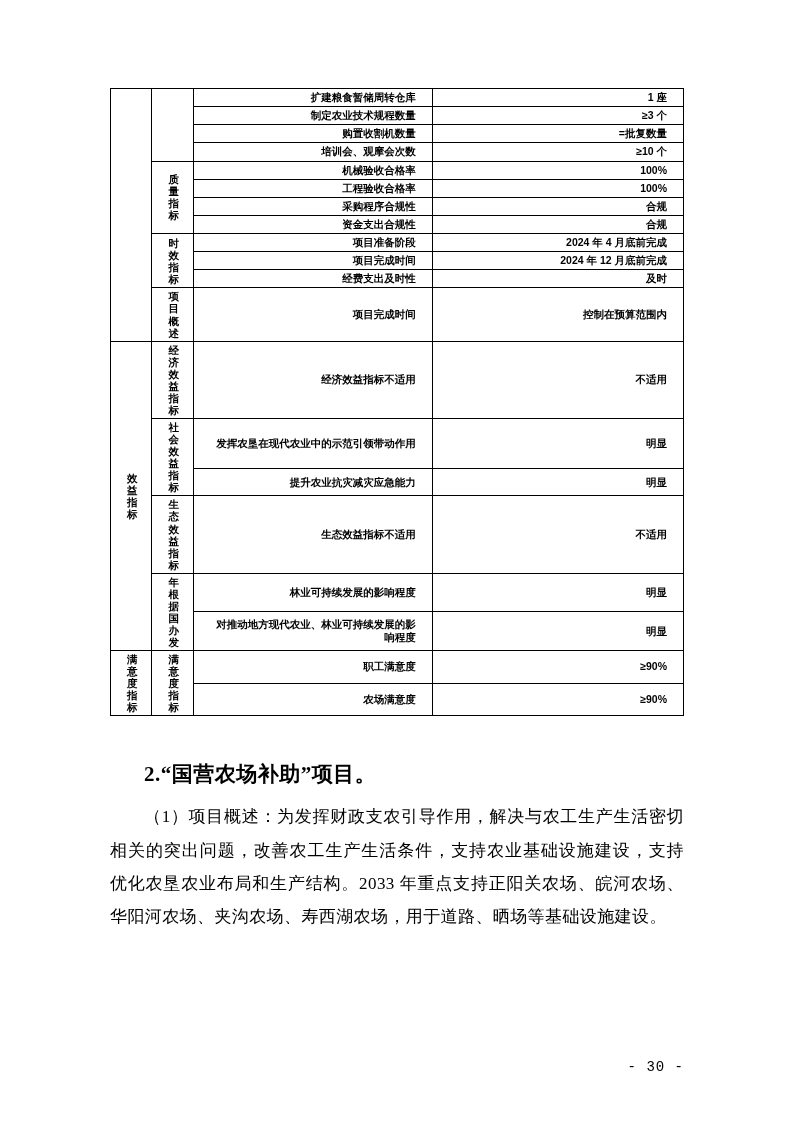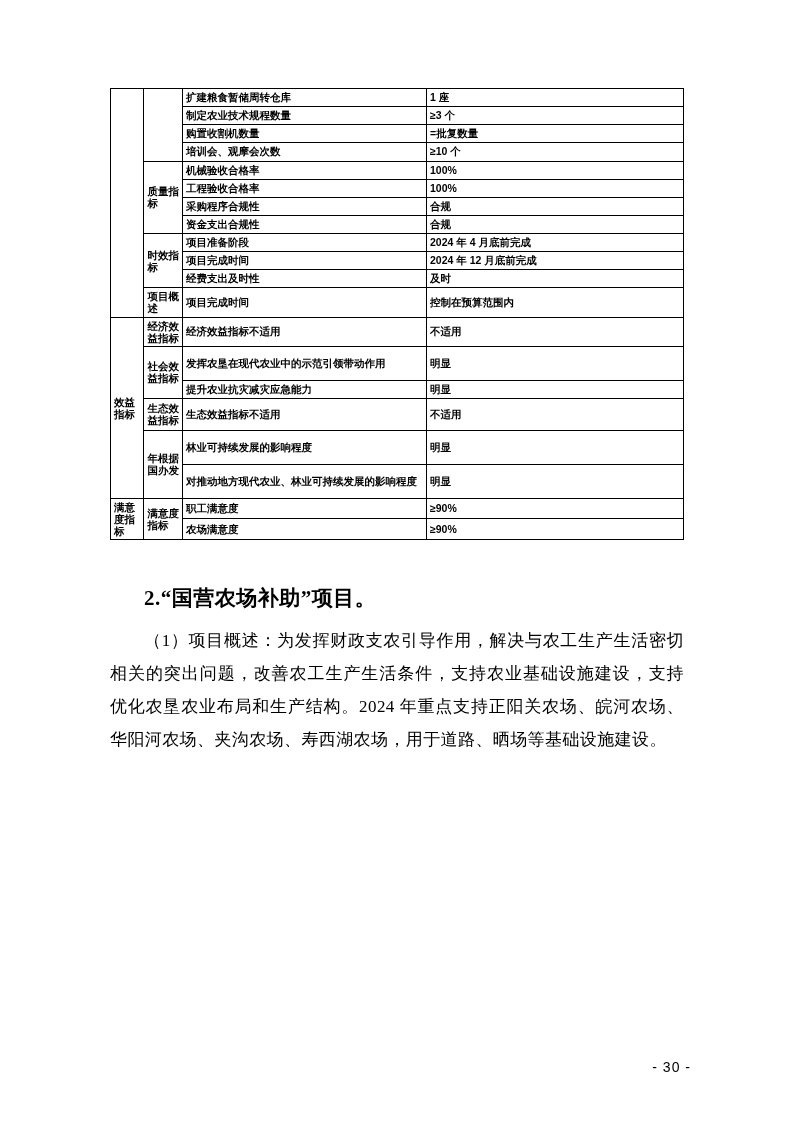--- a/index.html
+++ b/index.html
@@ -27,23 +27,23 @@
   table.kpi {
     border-collapse: collapse;
     width: 574px;
     table-layout: fixed;
     margin: 0 0 0 0;
   }
   table.kpi td {
     border: 1px solid #000000;
     font-size: 10.5px;
     line-height: 1.25;
-    text-align: left;
+    text-align: right;
     vertical-align: middle;
-    padding: 2px 3px;
+    padding: 2px 16px;
     font-family: "Liberation Sans", "DejaVu Sans", sans-serif;
     font-weight: bold;
     height: 14px;
     box-sizing: border-box;
   }
   td.vcat {
     width: 26px;
     font-size: 10.5px;
     letter-spacing: 0px;
     padding: 1px;
@@ -69,23 +69,23 @@
     font-family: "Liberation Serif", "DejaVu Serif", serif;
     font-size: 17px;
     line-height: 1.95;
     margin: 0 0 0 0;
     text-indent: 34px;
     text-align: justify;
     letter-spacing: 0.4px;
   }
   .pagenum {
     position: absolute;
-    right: 103px;
+    right: 110px;
     bottom: 48px;
-    font-family: Liberation Sans, sans-serif;
+    font-family: Liberation Mono, monospace;
     font-size: 14px;
     letter-spacing: 1px;
   }
 </style>
 </head>
 <body>
 
 <div class="page">
 
   <table class="kpi">
@@ -207,17 +207,17 @@
       <tr>
         <td class="name">农场满意度</td>
         <td class="val">≥90%</td>
       </tr>
 
     </tbody>
   </table>
 
   <div class="section-title">2.“国营农场补助”项目。</div>
 
-  <p class="para">（1）项目概述：为发挥财政支农引导作用，解决与农工生产生活密切相关的突出问题，改善农工生产生活条件，支持农业基础设施建设，支持优化农垦农业布局和生产结构。2024 年重点支持正阳关农场、皖河农场、华阳河农场、夹沟农场、寿西湖农场，用于道路、晒场等基础设施建设。</p>
+  <p class="para">（1）项目概述：为发挥财政支农引导作用，解决与农工生产生活密切相关的突出问题，改善农工生产生活条件，支持农业基础设施建设，支持优化农垦农业布局和生产结构。2033 年重点支持正阳关农场、皖河农场、华阳河农场、夹沟农场、寿西湖农场，用于道路、晒场等基础设施建设。</p>
 
   <div class="pagenum">- 30 -</div>
 
 </div>
 
 </body></html>

